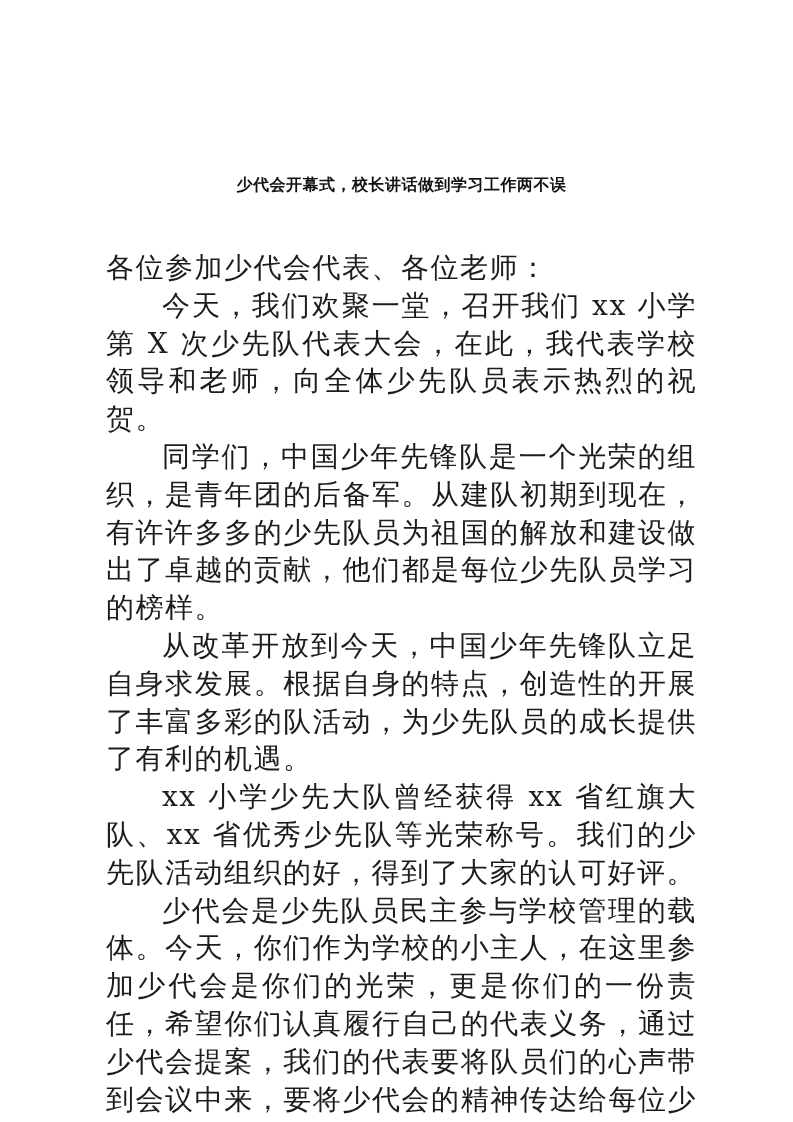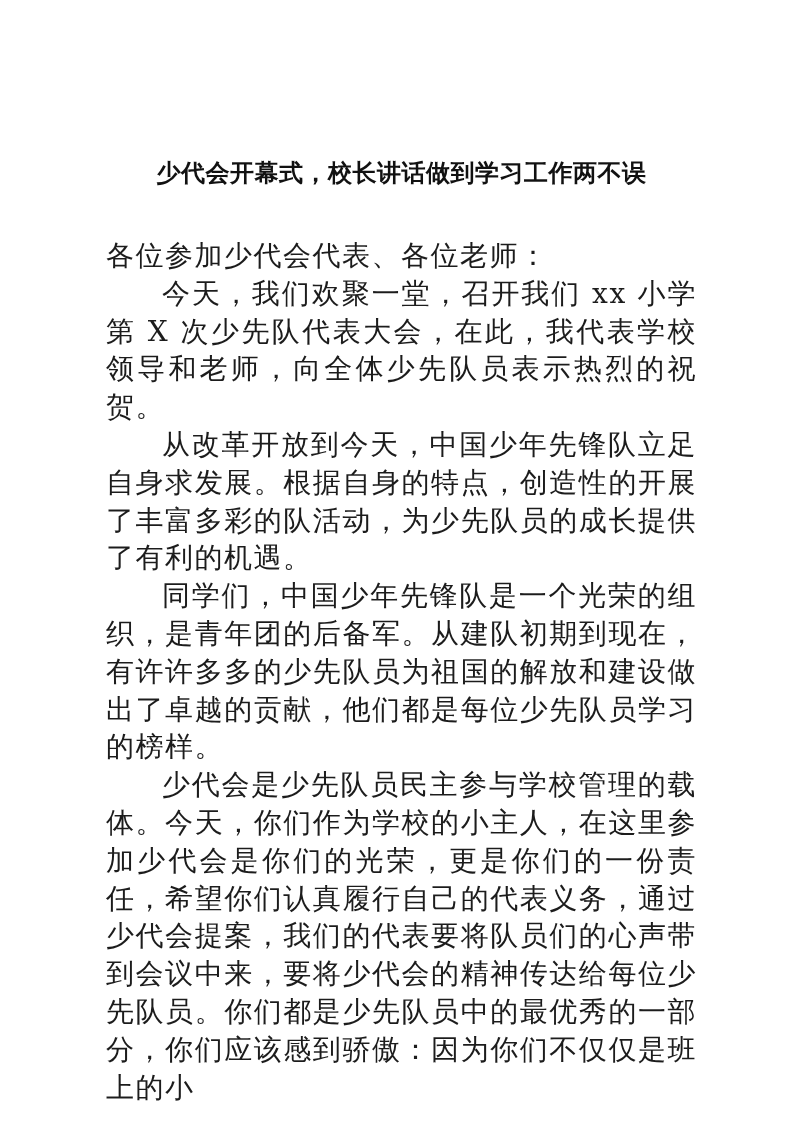--- a/index.html
+++ b/index.html
@@ -16,22 +16,22 @@
     .page {
       box-sizing: border-box;
       width: 793px;
       height: 1122px;
       padding: 150px 96px 0 106px;
       background: #ffffff;
       color: #1c1c1c;
       overflow: hidden;
     }
     .doc-title {
-      margin: 4px;
-      font-size: 24px;
+      margin: 16px;
+      font-size: 16px;
       font-weight: bold;
       line-height: 38px;
       text-align: center;
       letter-spacing: 0.5px;
       color: #111111;
       font-family: "DejaVu Sans", sans-serif;
     }
     .doc-body {
       margin-top: 45px;
     }
@@ -49,17 +49,18 @@
   </style>
 </head>
 <body>
 
 <div class="page">
   <h1 class="doc-title">少代会开幕式，校长讲话做到学习工作两不误</h1>
 
   <div class="doc-body">
     <p class="para">各位参加少代会代表、各位老师：</p>
     <p class="para indent">今天，我们欢聚一堂，召开我们 xx 小学第 X 次少先队代表大会，在此，我代表学校领导和老师，向全体少先队员表示热烈的祝贺。</p>
+    <p class="para indent">同学们，中国少年先锋队是一个光荣的组织，是青年团的后备军。从建队初期到现在，有许许多多的少先队员为祖国的解放和建设做出了卓越的贡献，他们都是每位少先队员学习的榜样。</p>
     <p class="para indent">从改革开放到今天，中国少年先锋队立足自身求发展。根据自身的特点，创造性的开展了丰富多彩的队活动，为少先队员的成长提供了有利的机遇。</p>
-    <p class="para indent">同学们，中国少年先锋队是一个光荣的组织，是青年团的后备军。从建队初期到现在，有许许多多的少先队员为祖国的解放和建设做出了卓越的贡献，他们都是每位少先队员学习的榜样。</p>
+    <p class="para indent">xx 小学少先大队曾经获得 xx 省红旗大队、xx 省优秀少先队等光荣称号。我们的少先队活动组织的好，得到了大家的认可好评。</p>
     <p class="para indent">少代会是少先队员民主参与学校管理的载体。今天，你们作为学校的小主人，在这里参加少代会是你们的光荣，更是你们的一份责任，希望你们认真履行自己的代表义务，通过少代会提案，我们的代表要将队员们的心声带到会议中来，要将少代会的精神传达给每位少先队员。你们都是少先队员中的最优秀的一部分，你们应该感到骄傲：因为你们不仅仅是班上的小</p>
   </div>
 </div>
 
 </body></html>

